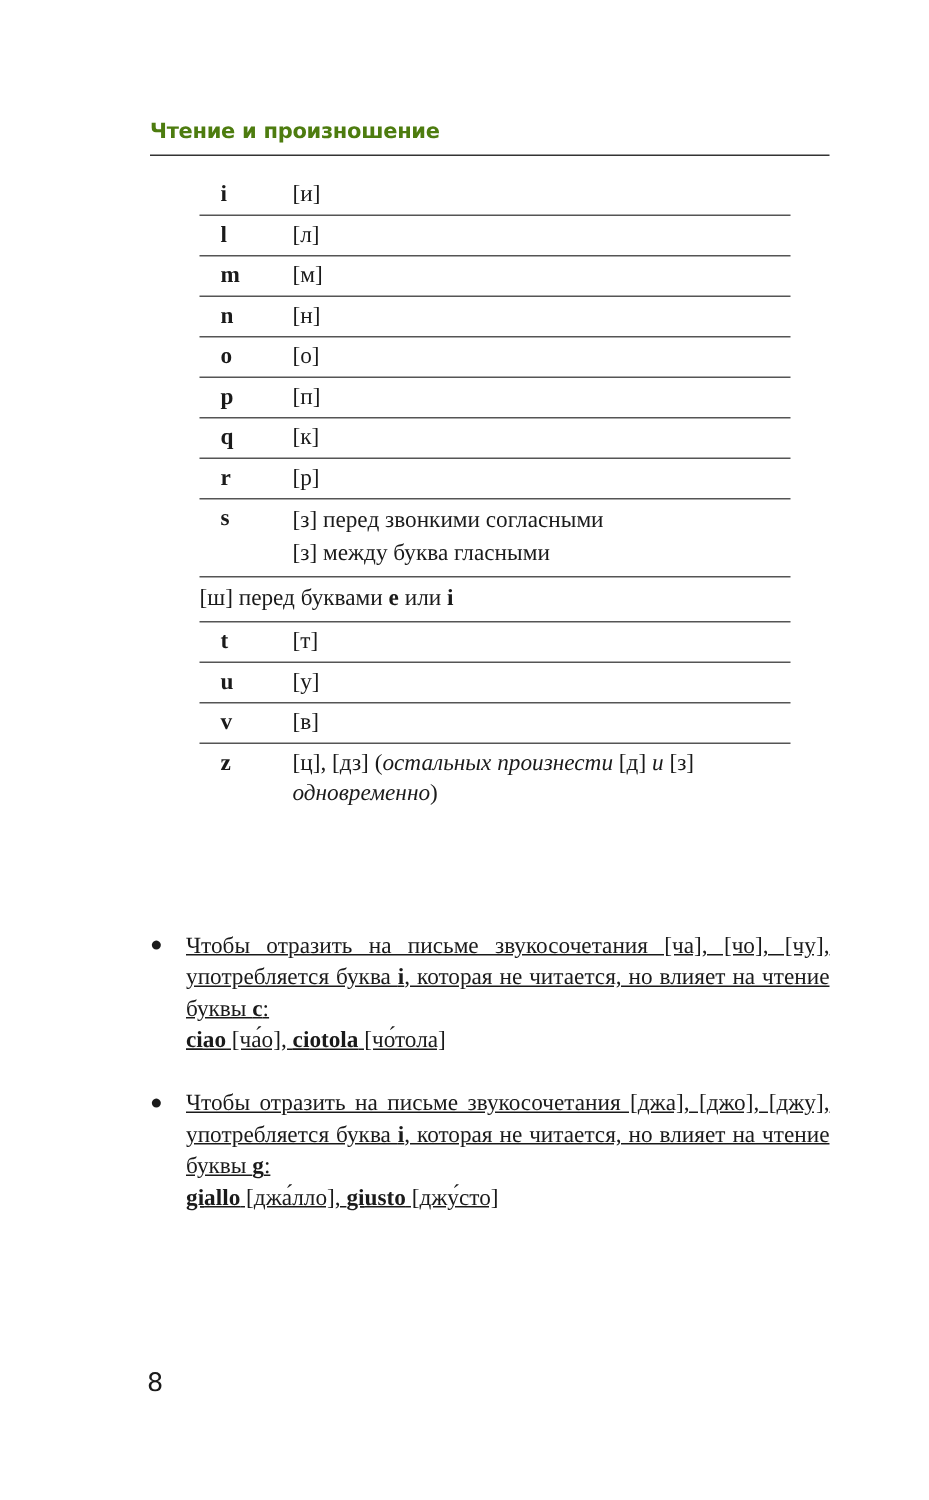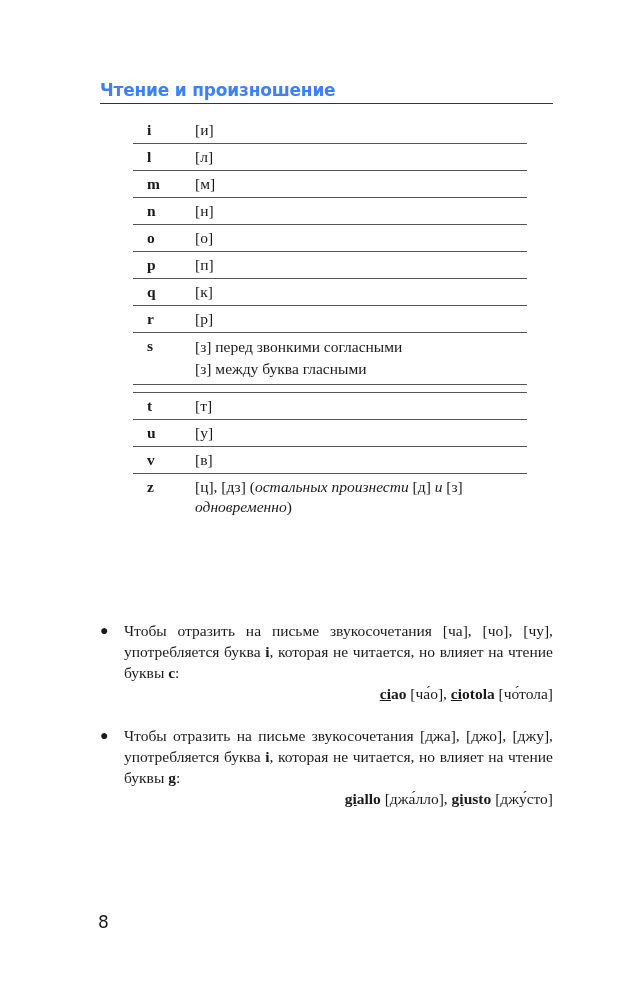--- a/index.html
+++ b/index.html
@@ -1,42 +1,42 @@
 <!DOCTYPE html>
 <html><head>
   <meta charset="utf-8">
   <style>
     html, body { margin: 0; padding: 0; background: #ffffff; }
     body { width: 619px; height: 1000px; position: relative; overflow: hidden; color: #1a1a1a; }
     .header-title {
       position: absolute; left: 100px; top: 80px;
-      font-family: "DejaVu Sans", sans-serif; font-weight: bold; font-size: 17px;
-      letter-spacing: -0.2px; color: #3b82f6;
+      font-family: "DejaVu Sans", sans-serif; font-weight: bold; font-size: 14px;
+      letter-spacing: -0.2px; color: #4d7c0f;
     }
     .header-rule {
       position: absolute; left: 100px; top: 103px; width: 453px; height: 1px; background: #333;
     }
     .table {
       position: absolute; left: 133px; top: 117px; width: 394px;
       font-family: "Liberation Serif", serif; font-size: 15.5px; color: #1a1a1a;
     }
     .row { display: flex; border-bottom: 1px solid #555; padding: 3px 0 4px 0; line-height: 20px; }
     .row:last-child { border-bottom: none; }
     .row .letter { width: 62px; padding-left: 14px; box-sizing: border-box; font-weight: bold; }
     .row .sounds { flex: 1; }
     .row .sounds div { line-height: 22px; }
     .row.single { height: 19px; }
     .bullets {
       position: absolute; left: 100px; top: 620px; width: 453px;
       font-family: "Liberation Serif", serif; font-size: 15.5px; line-height: 21px; color: #1a1a1a;
     }
     .bullet { display: flex; margin-bottom: 21px; }
     .bullet .dot { width: 24px; flex: none; font-size: 14px; }
-    .bullet .body { flex: 1; text-align: justify; }
-    .bullet .examples { text-align: right; }
+    .bullet .body { flex: 1; text-align: justify; text-decoration: underline; }
+    .bullet .examples { text-align: left; }
     b u { text-decoration: underline; }
     .page-number {
       position: absolute; left: 98px; top: 912px;
       font-family: "DejaVu Sans", sans-serif; font-size: 17px; color: #1a1a1a;
     }
   </style>
 </head>
 <body>
 
 <div class="header-title">Чтение и произношение</div>
@@ -77,20 +77,21 @@
   </div>
   <div class="row">
     <div class="letter">s</div>
     <div class="sounds">
       <div>[з] перед звонкими согласными</div>
       <div>[з] между буква гласными</div>
     </div>
   </div>
   <div class="row">
     <div class="sounds">
+      <div><span>[ш] перед буквами</span> <b>e</b> <span>или</span> <b>i</b></div>
     </div>
   </div>
   <div class="row single">
     <div class="letter">t</div>
     <div class="sounds">[т]</div>
   </div>
   <div class="row single">
     <div class="letter">u</div>
     <div class="sounds">[у]</div>
   </div>

